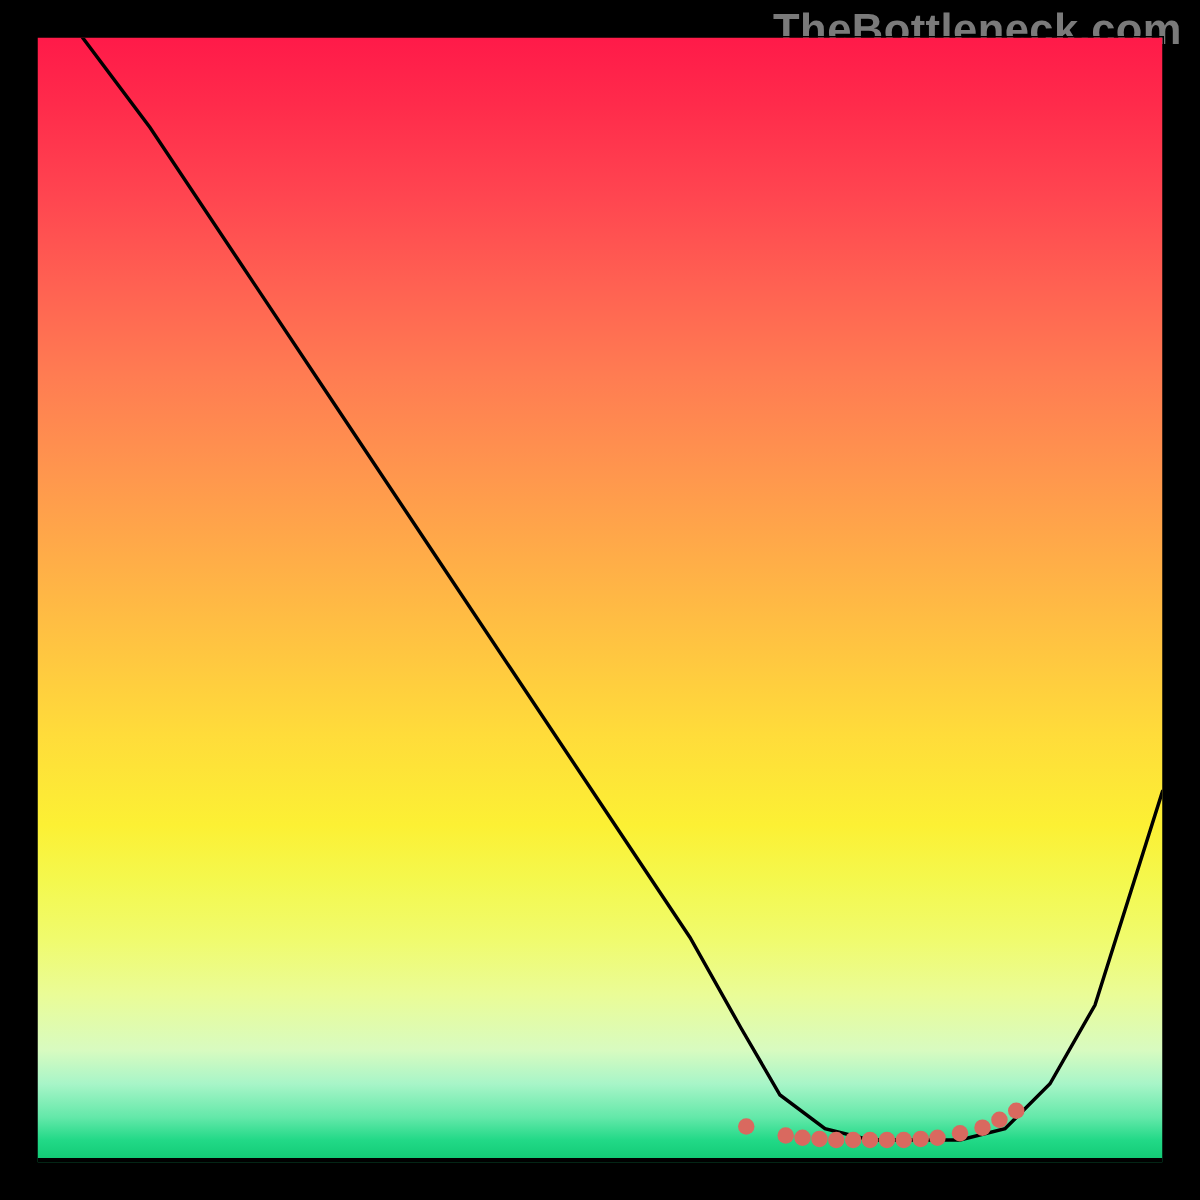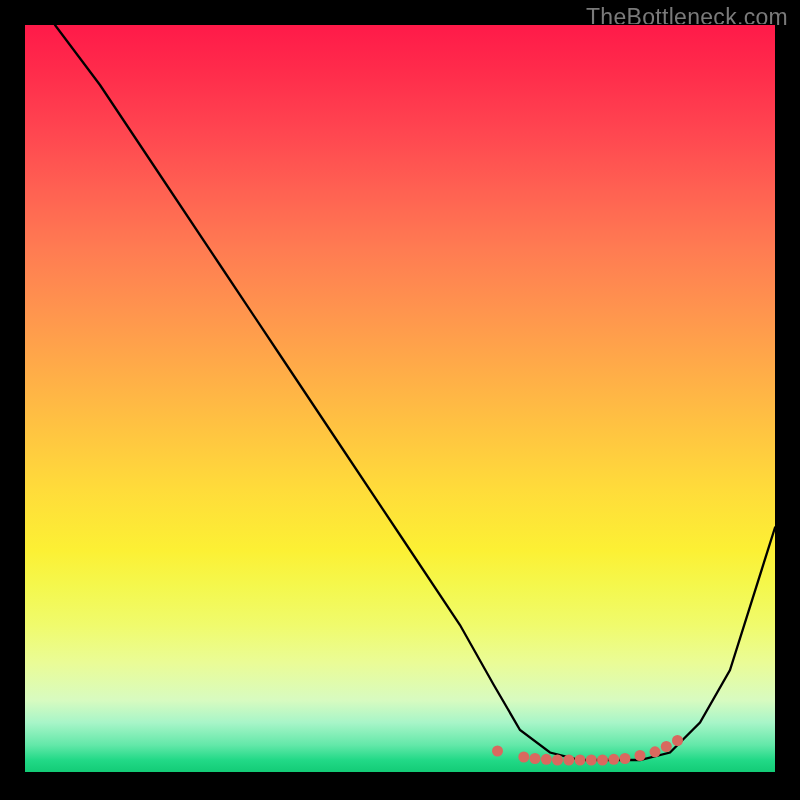--- a/index.html
+++ b/index.html
@@ -15,22 +15,22 @@
     width: 800px;
     height: 800px;
     background: #000;
   }
   .watermark {
     position: absolute;
     top: 4px;
     right: 12px;
     color: #7a7a7a;
     font-family: Arial, sans-serif;
-    font-size: 23px;
-    font-weight: 400;
+    font-size: 29px;
+    font-weight: 700;
     letter-spacing: 0.3px;
   }
   .plot-frame {
     position: absolute;
     left: 24px;
     top: 24px;
     width: 752px;
     height: 752px;
     border: 1px solid #000;
     box-sizing: border-box;

